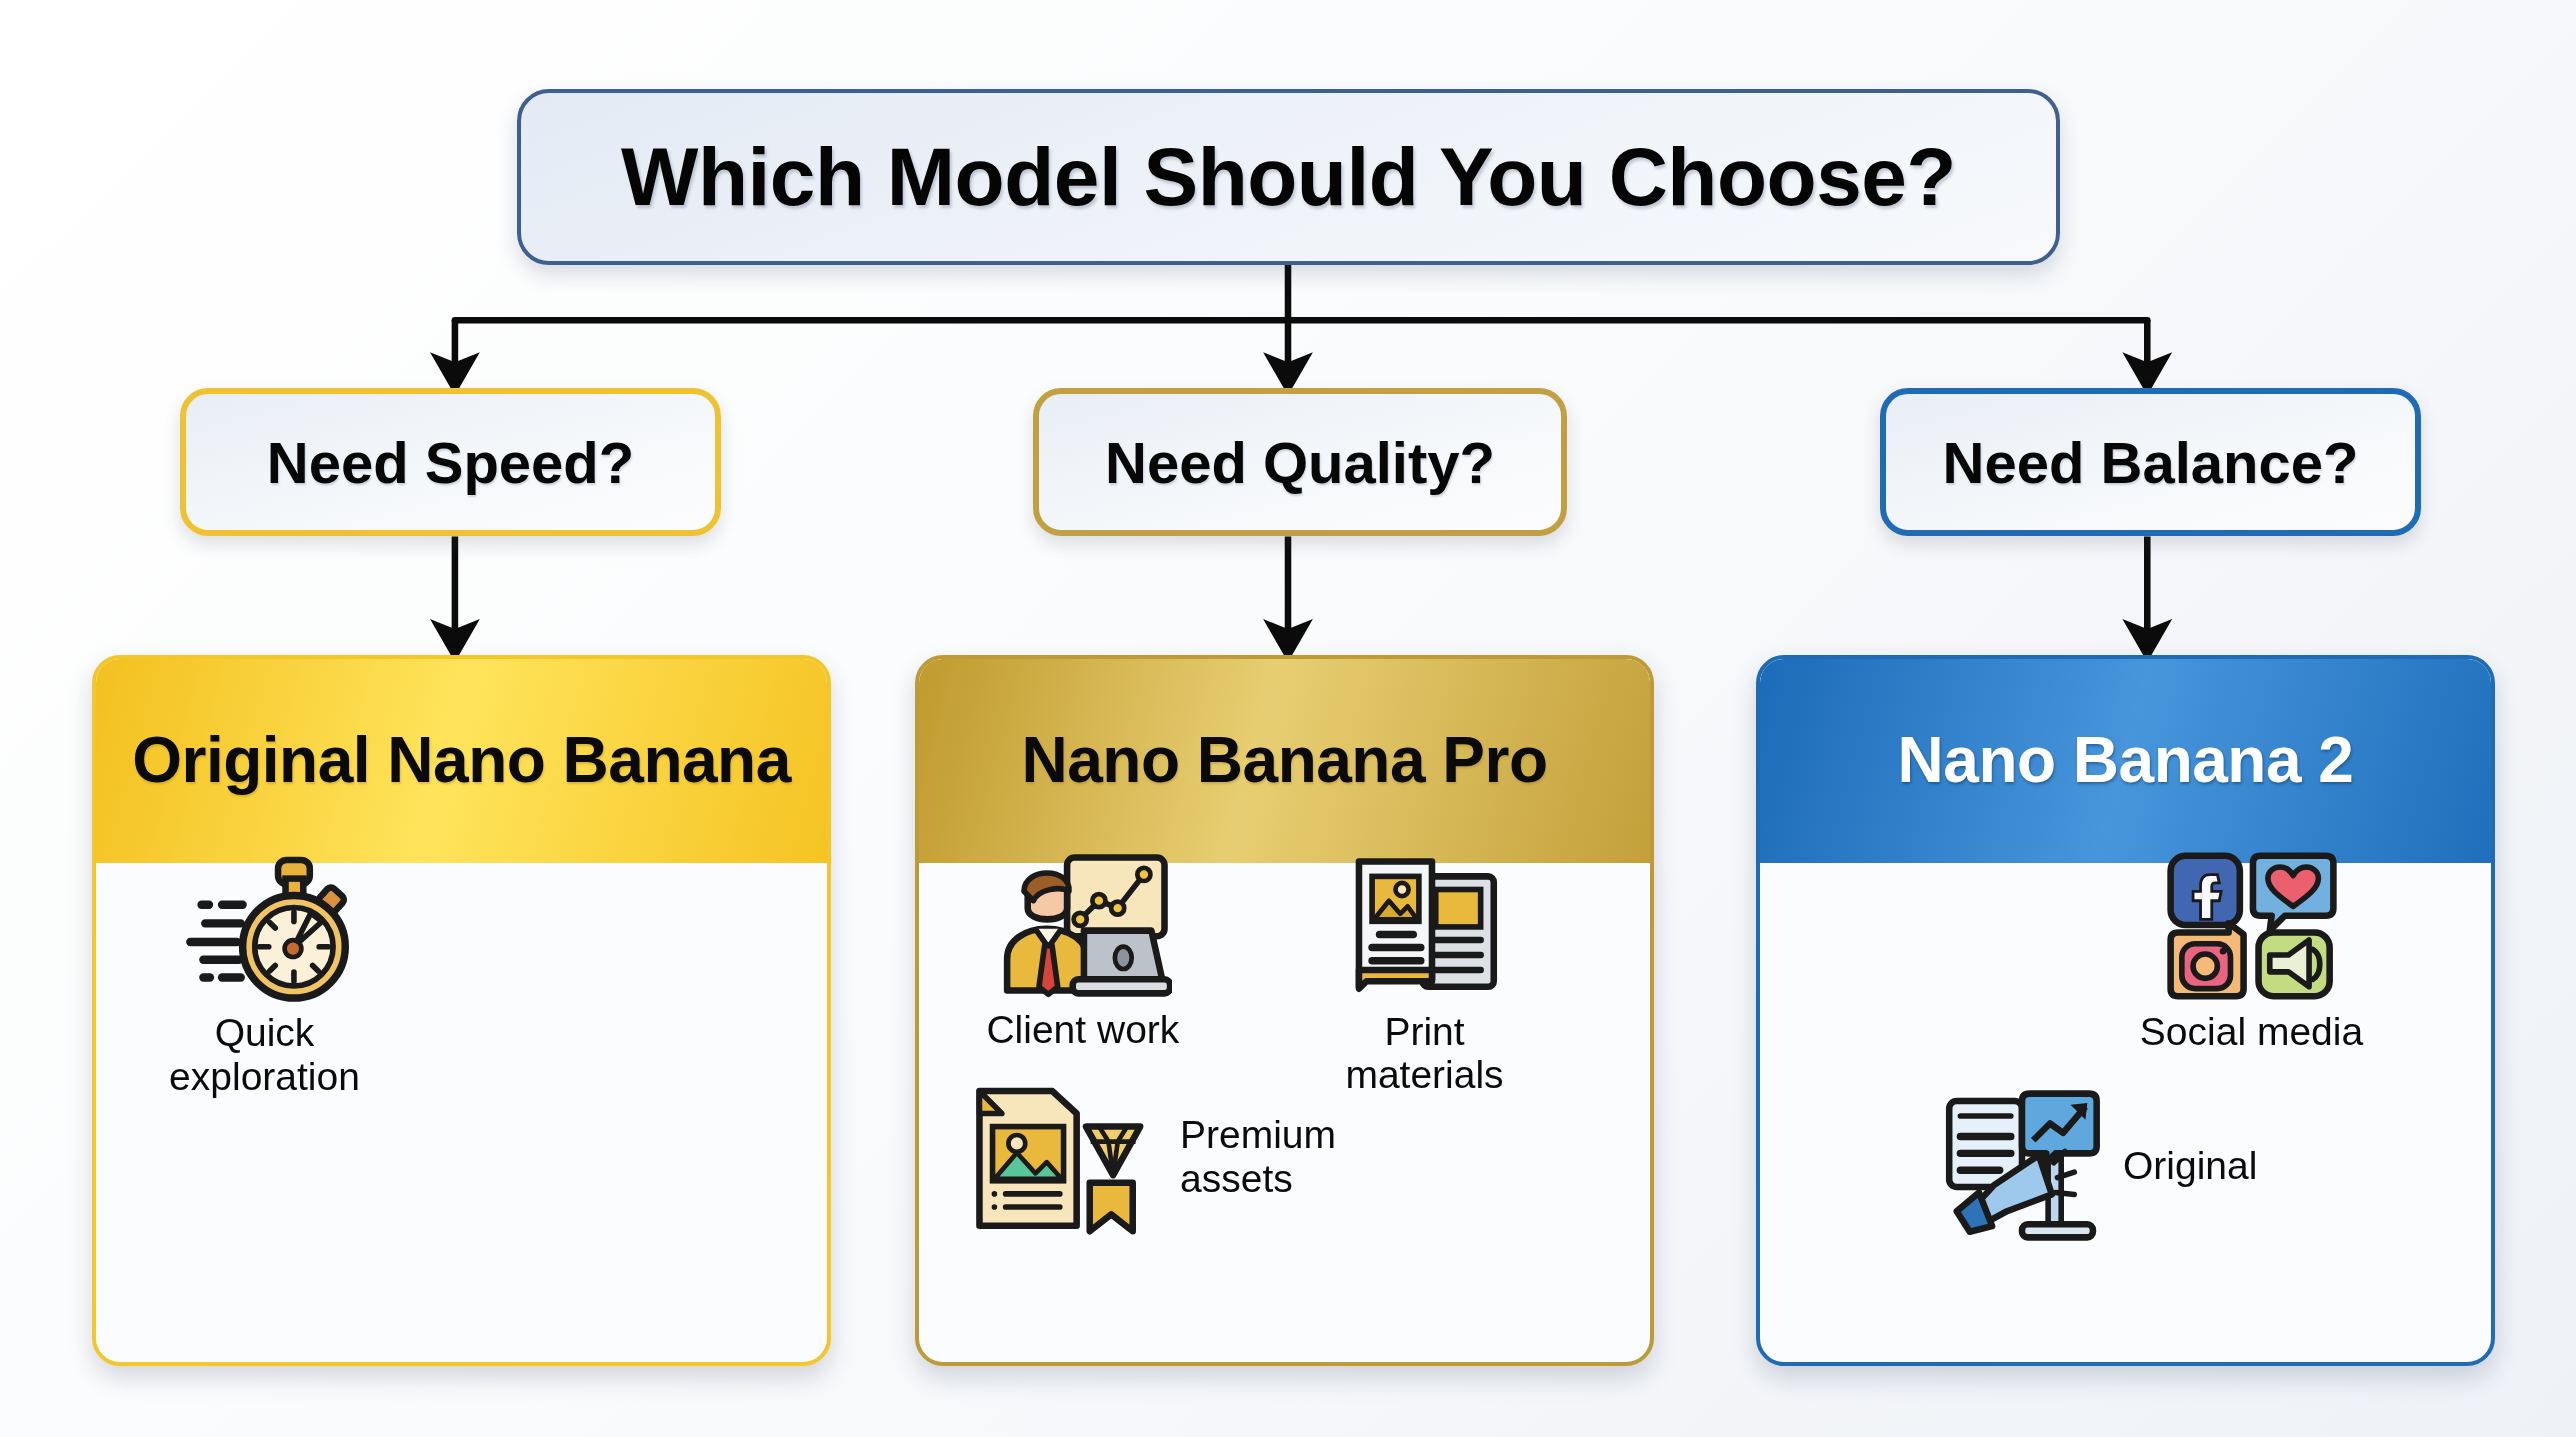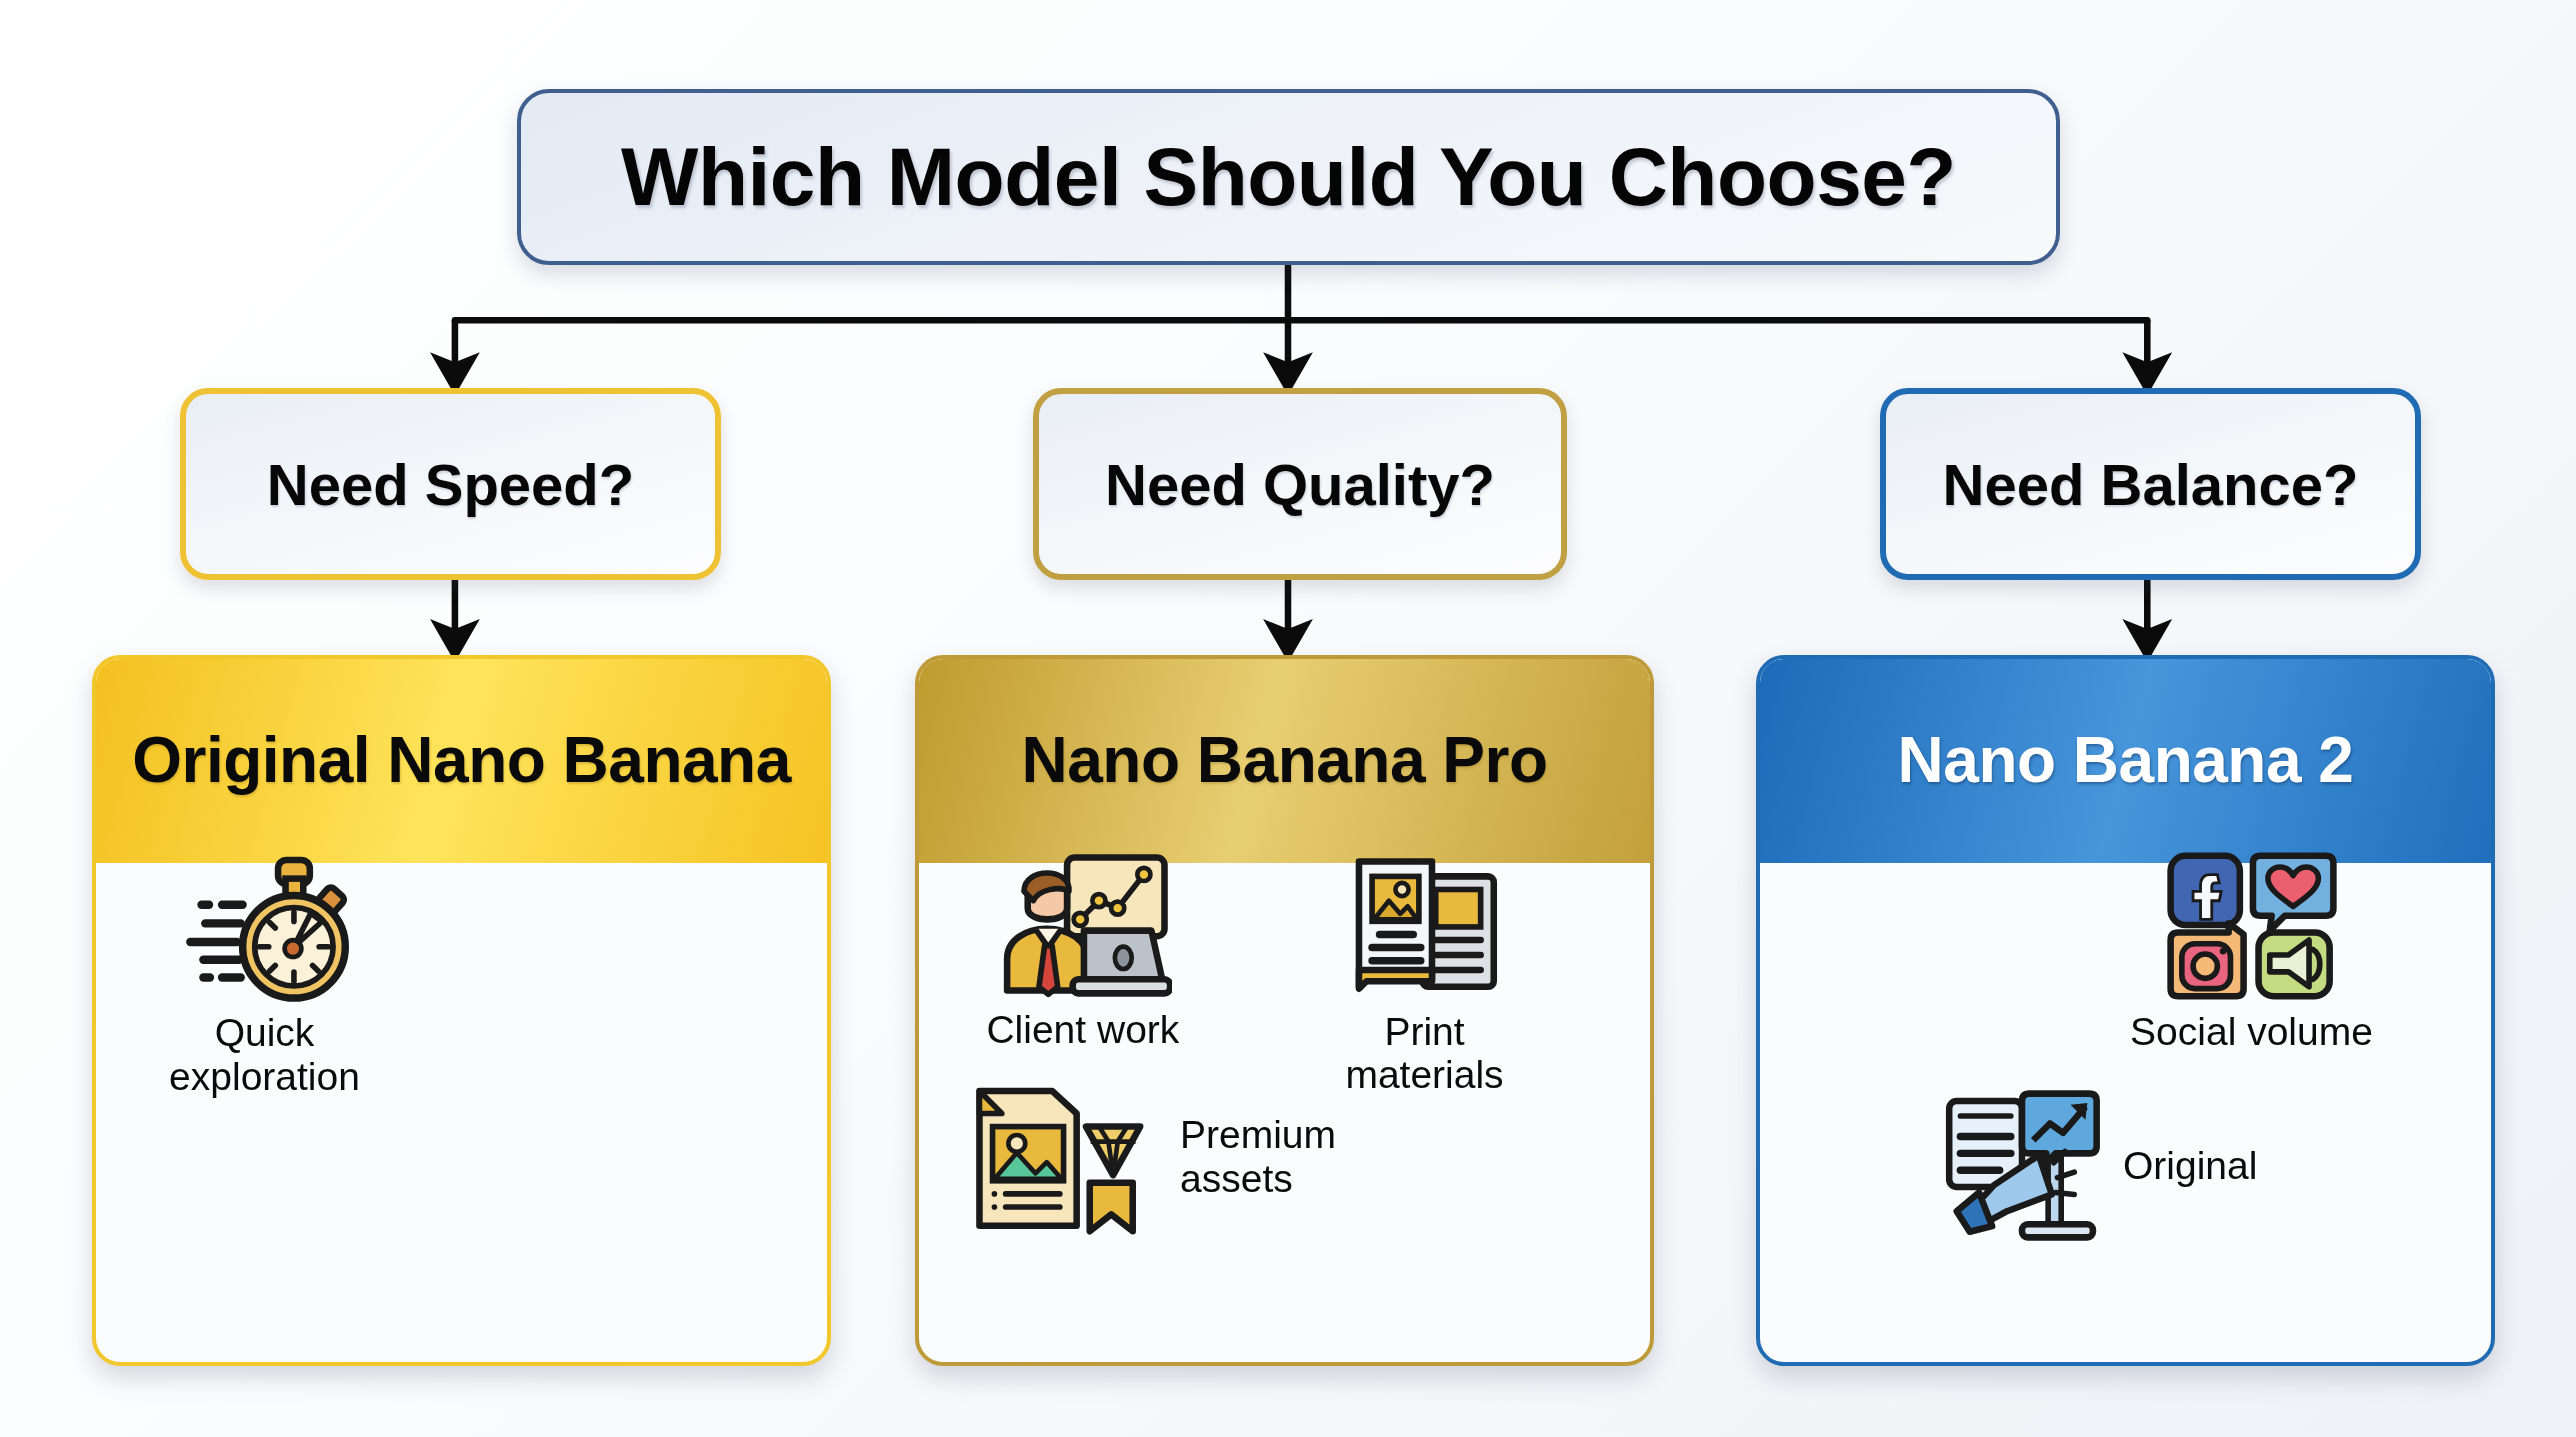--- a/index.html
+++ b/index.html
@@ -50,21 +50,21 @@
     font-weight: 700;
     color: #050505;
     letter-spacing: -0.5px;
     text-shadow: 1.9px 2.8px 2.8px rgba(120,130,150,0.38);
     white-space: nowrap;
   }
 
   
   .decision {
     position: absolute;
-    height: 192px;
+    height: 148px;
     box-sizing: border-box;
     border-radius: 28px;
     background: linear-gradient(165deg, #e9eef5 0%, #f4f7fa 50%, #fdfdfe 100%);
     box-shadow: 0 8.4px 17px rgba(60,70,90,0.16);
     display: flex;
     align-items: center;
     justify-content: center;
   }
   .decision-text {
     font-size: 58px;
@@ -373,21 +373,21 @@
             <path d="M14,88 L68,88 L68,78 L84,90 L84,148 Q84,156 76,156 L14,156 Q6,156 6,148 L6,96 Q6,88 14,88 Z" fill="#F5B977" stroke="#1a1a1a" stroke-width="7" stroke-linejoin="round"></path>
             <rect x="18" y="100" width="52" height="48" rx="14" fill="#E8647F" stroke="#1a1a1a" stroke-width="6"></rect>
             <circle cx="43" cy="124" r="13" fill="#F5B977" stroke="#1a1a1a" stroke-width="6"></circle>
             <circle cx="62" cy="108" r="3.5" fill="#1a1a1a"></circle>
 
             <rect x="100" y="88" width="76" height="68" rx="16" fill="#C3DC81" stroke="#1a1a1a" stroke-width="7"></rect>
             <path d="M112,112 L132,112 L154,96 L154,146 L132,130 L112,130 Z" fill="#E9F0D6" stroke="#1a1a1a" stroke-width="6" stroke-linejoin="round"></path>
             <path d="M158,106 C168,112 168,132 158,138" fill="none" stroke="#1a1a1a" stroke-width="6" stroke-linecap="round"></path>
           </svg>
         </span>
-        <span class="feature-label">Social volume</span>
+        <span class="feature-label">Social media</span>
       </div>
 
       <div class="feature-row" id="c2-f2">
         <span class="feature-icon">
           <svg width="168" height="155" viewBox="0 0 180 166">
 
             <rect x="12" y="14" width="78" height="92" rx="8" fill="#E6F0FA" stroke="#1a1a1a" stroke-width="7"></rect>
             <line x1="24" y1="30" x2="78" y2="30" stroke="#1a1a1a" stroke-width="6" stroke-linecap="round"></line>
             <g stroke="#1a1a1a" stroke-width="8" stroke-linecap="round">
               <line x1="24" y1="52" x2="78" y2="52"></line>

